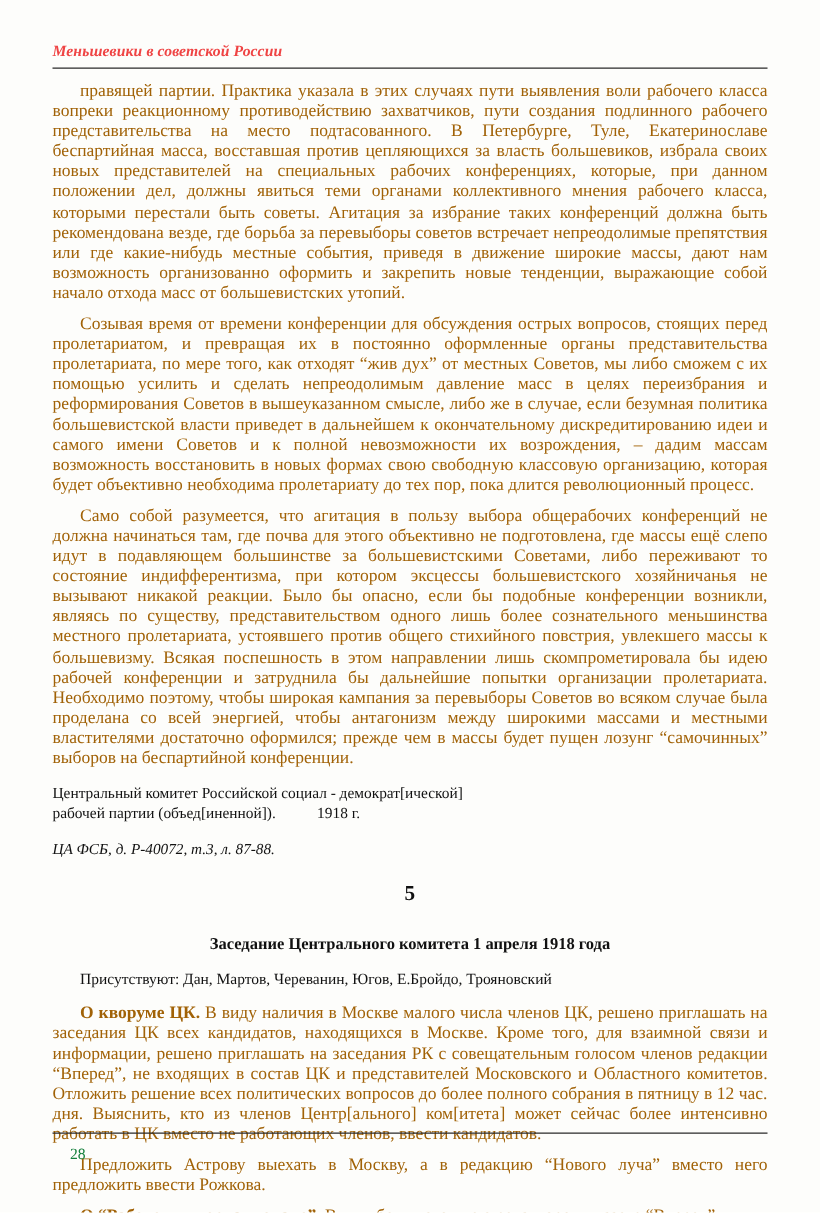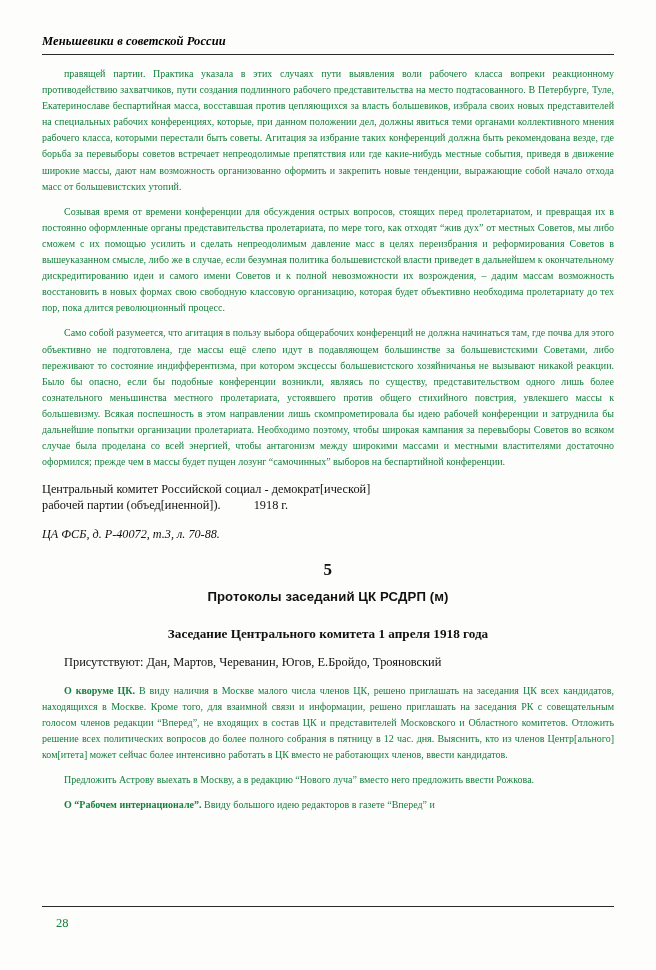--- a/index.html
+++ b/index.html
@@ -23,44 +23,44 @@
     background: #fdfdfb;
   }
   .header {
     position: absolute;
     left: 42px;
     top: 34px;
     width: 572px;
     font-style: italic;
     font-weight: bold;
     font-size: 12.5px;
-    color: #000000;
+    color: #ef4444;
     letter-spacing: 0.1px;
   }
   .header-rule {
     position: absolute;
     left: 42px;
     top: 54px;
     width: 572px;
     height: 1px;
     background: #2a2a2a;
   }
   .content {
     position: absolute;
     left: 42px;
     top: 66px;
     width: 572px;
   }
   p.body {
     margin: 0 0 0 0;
-    font-size: 10px;
+    font-size: 14px;
     line-height: 16.1px;
     text-align: justify;
     text-indent: 22px;
-    color: #15803d;
+    color: #a16207;
     hyphens: auto;
   }
   p.body + p.body {
     margin-top: 9px;
   }
   .signature {
     margin-top: 11px;
     font-size: 12.3px;
     line-height: 16.2px;
     text-align: left;
@@ -141,24 +141,23 @@
     <p class="body">Само собой разумеется, что агитация в пользу выбора общерабочих конференций не должна начинаться там, где почва для этого объективно не подготовлена, где массы ещё слепо идут в подавляющем большинстве за большевистскими Советами, либо переживают то состояние индифферентизма, при котором эксцессы большевистского хозяйничанья не вызывают никакой реакции. Было бы опасно, если бы подобные конференции возникли, являясь по существу, представительством одного лишь более сознательного меньшинства местного пролетариата, устоявшего против общего стихийного повстрия, увлекшего массы к большевизму. Всякая поспешность в этом направлении лишь скомпрометировала бы идею рабочей конференции и затруднила бы дальнейшие попытки организации пролетариата. Необходимо поэтому, чтобы широкая кампания за перевыборы Советов во всяком случае была проделана со всей энергией, чтобы антагонизм между широкими массами и местными властителями достаточно оформился; прежде чем в массы будет пущен лозунг “самочинных” выборов на беспартийной конференции.</p>
 
     <div class="signature">
       <span>Центральный комитет Российской социал - демократ[ической]</span>
       <span class="line2">
         <span>рабочей партии (объед[иненной]).</span>
         <span class="date">1918 г.</span>
       </span>
     </div>
 
-    <div class="archive">ЦА ФСБ, д. Р-40072, т.3, л. 70-88.</div>
+    <div class="archive">ЦА ФСБ, д. Р-40072, т.3, л. 87-88.</div>
 
     <div class="section-number">5</div>
-    <div class="section-title">Протоколы заседаний ЦК РСДРП (м)</div>
     <div class="subsection-title">Заседание Центрального комитета 1 апреля 1918 года</div>
 
     <p class="attendees">Присутствуют: Дан, Мартов, Череванин, Югов, Е.Бройдо, Трояновский</p>
 
     <p class="body" style="margin-top:9px"><span class="pt-bold">О кворуме ЦК.</span><span> В виду наличия в Москве малого числа членов ЦК, решено приглашать на заседания ЦК всех кандидатов, находящихся в Москве. Кроме того, для взаимной связи и информации, решено приглашать на заседания РК с совещательным голосом членов редакции “Вперед”, не входящих в состав ЦК и представителей Московского и Областного комитетов. Отложить решение всех политических вопросов до более полного собрания в пятницу в 12 час. дня. Выяснить, кто из членов Центр[ального] ком[итета] может сейчас более интенсивно работать в ЦК вместо не работающих членов, ввести кандидатов.</span></p>
 
     <p class="body"><span class="pt-bold"></span><span>Предложить Астрову выехать в Москву, а в редакцию “Нового луча” вместо него предложить ввести Рожкова.</span></p>
 
     <p class="body"><span class="pt-bold">О “Рабочем интернационале”.</span><span> Ввиду большого идею редакторов в газете “Вперед” и</span></p>
 

